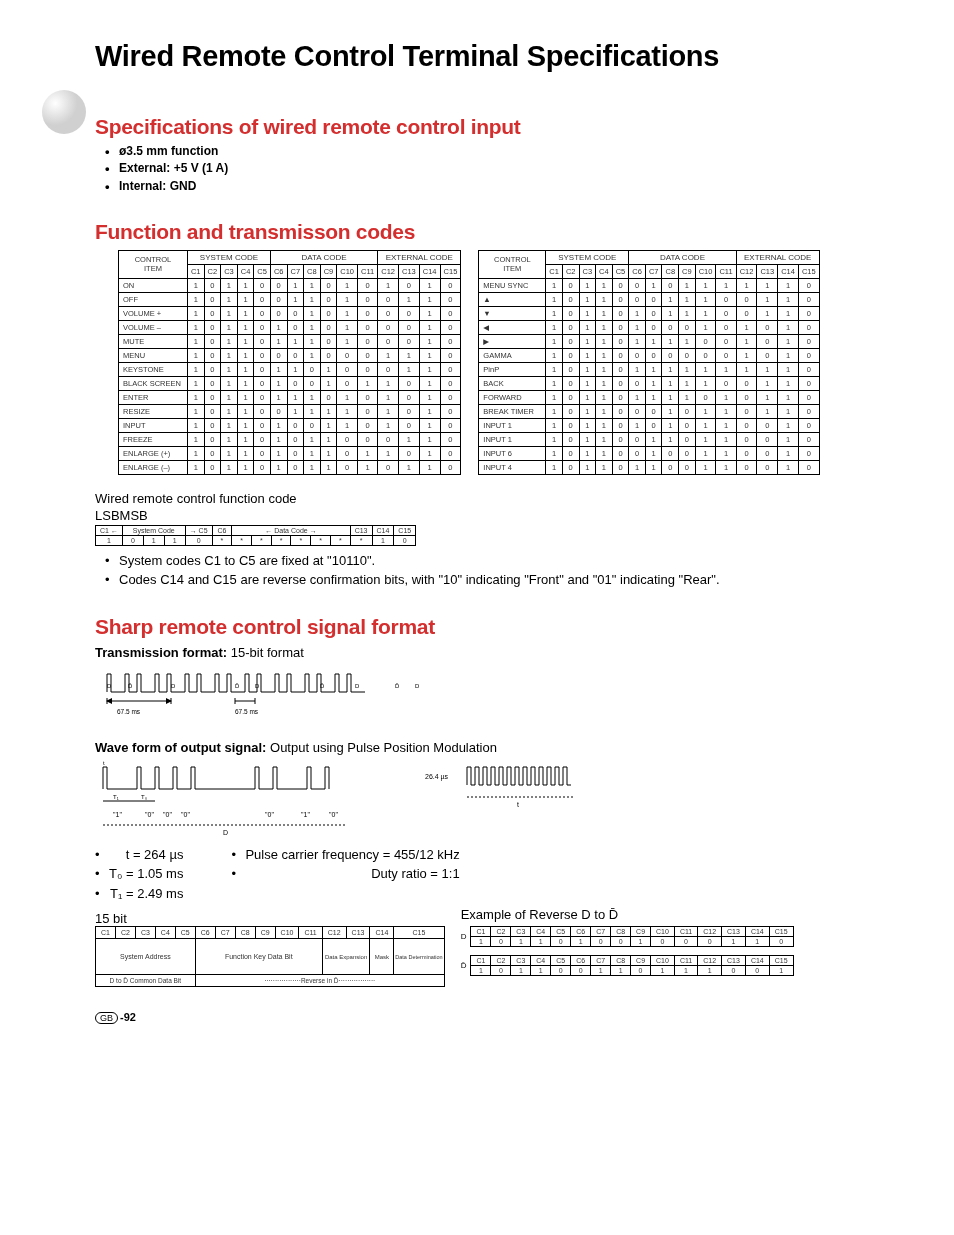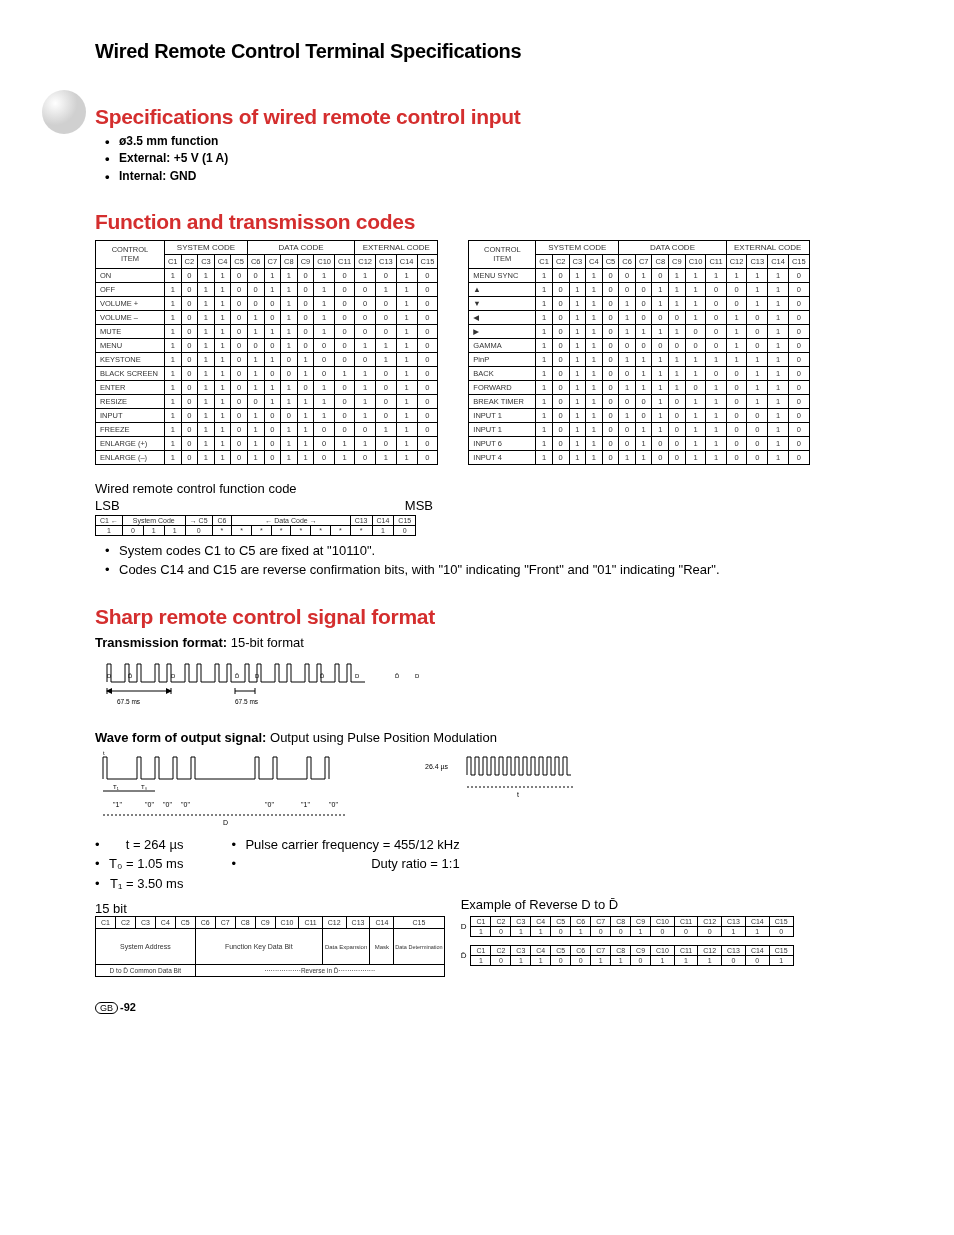--- a/index.html
+++ b/index.html
@@ -1,34 +1,34 @@
 <!DOCTYPE html>
 <html><head>
 <meta charset="utf-8">
 <style>
 * { box-sizing: border-box; margin: 0; padding: 0; }
 body { font-family: Arial, Helvetica, sans-serif; font-size: 12px; color: #000; background: #fff; padding: 40px 50px 30px 95px; width: 954px; }
 .decor { position: absolute; left: 40px; top: 88px; }
 .decor svg { display: block; }
-h1 { font-family: Arial, Helvetica, sans-serif; font-weight: bold; font-size: 20px; margin-bottom: 42px; letter-spacing: -0.3px; }
+h1 { font-family: Arial, Helvetica, sans-serif; font-weight: bold; font-size: 29px; margin-bottom: 42px; letter-spacing: -0.3px; }
 h2 { color: #d42e2e; font-family: "Arial Black", Arial, sans-serif; font-weight: 900; font-size: 21px; margin: 25px 0 4px 0; letter-spacing: -0.3px; }
 ul.bul { list-style: none; margin: 2px 0 4px 10px; }
 ul.bul li { position: relative; padding-left: 14px; line-height: 1.45; font-size: 12px; }
 ul.bul li::before { content: "•"; position: absolute; left: 0; top: 0; font-size:13px;}
 .bold { font-weight: bold; }
-.tables-row { display: flex; gap: 30px; margin-top: 6px; }
+.tables-row { display: flex; gap: 17px; margin-top: 6px; margin-left: 23px; }
 .code-table { border-collapse: collapse; font-size: 7.5px; }
 .code-table th, .code-table td { border: 1px solid #000; padding: 2px 3px; text-align: center; white-space: nowrap; color:#333; }
 .code-table th { font-weight: normal; }
 .code-table .ctrl-hdr { width: 67px; line-height:1.15; }
 .code-table .item-col { text-align: left; padding-left: 4px; padding-right:6px; }
 .grp-hdr { font-size:8px; }
 .dashed-right { border-right: 1px dashed #555 !important; }
 .sub-label { font-size: 13px; margin-top: 16px; }
-.lsb-msb { display: flex; justify-content: space-between; width: 338px; font-size: 13px; margin-top:2px; }
+.lsb-msb { display: flex; width: 338px; font-size: 13px; margin-top:2px; }
 .mini-table { border-collapse: collapse; font-size: 7px; margin-top: 2px; }
 .mini-table td { border: 1px solid #000; text-align: center; padding: 1px 4px; color:#333;}
 .section-body p { font-size: 13px; margin: 6px 0 2px 0; }
 .tcc-row { display:flex; gap:16px; align-items:flex-start; margin-top:4px;}
 .tcc-table { border-collapse: collapse; font-size: 7px; }
 .tcc-table td { border:1px solid #000; padding:2px 5px; text-align:center; color:#333;}
 .rev-table { border-collapse:collapse; font-size:7px; }
 .rev-table td { border:1px solid #000; padding:1px 5px; text-align:center; color:#333;}
 .diagram-box { border:0; margin:6px 0 6px 0; }
 .param-grid { display:flex; gap: 48px; margin-top:6px;}
@@ -729,21 +729,21 @@
         <path d="M42 24 L42 6 L46 6 L46 24 L50 24 L50 6 L54 6 L54 24 L58 24 L58 6 L62 6 L62 24 L66 24 L66 6 L70 6 L70 24 L74 24 L74 6 L78 6 L78 24 L82 24 L82 6 L86 6 L86 24 L90 24 L90 6 L94 6 L94 24 L98 24 L98 6 L102 6 L102 24 L106 24 L106 6 L110 6 L110 24 L114 24 L114 6 L118 6 L118 24 L122 24 L122 6 L126 6 L126 24 L130 24 L130 6 L134 6 L134 24 L138 24 L138 6 L142 6 L142 24 L146 24" fill="none" stroke="#000" stroke-width="1"></path>
         <text x="0" y="18" font-size="7">26.4 µs</text>
         <line x1="42" y1="36" x2="150" y2="36" stroke="#000" stroke-dasharray="2,2"></line>
         <text x="92" y="46" font-size="7">t</text>
       </svg>
   </div>
   <div class="param-grid">
     <ul>
       <li>t = 264 µs</li>
       <li>T₀ = 1.05 ms</li>
-      <li>T₁ = 3.50 ms</li>
+      <li>T₁ = 2.49 ms</li>
     </ul>
     <ul>
       <li>Pulse carrier frequency = 455/12 kHz</li>
       <li>Duty ratio = 1:1</li>
     </ul>
   </div>
   <div class="tcc-row">
     <div>
       <div class="fifteen">15 bit</div>
       <table class="tcc-table" id="tcc-table">

